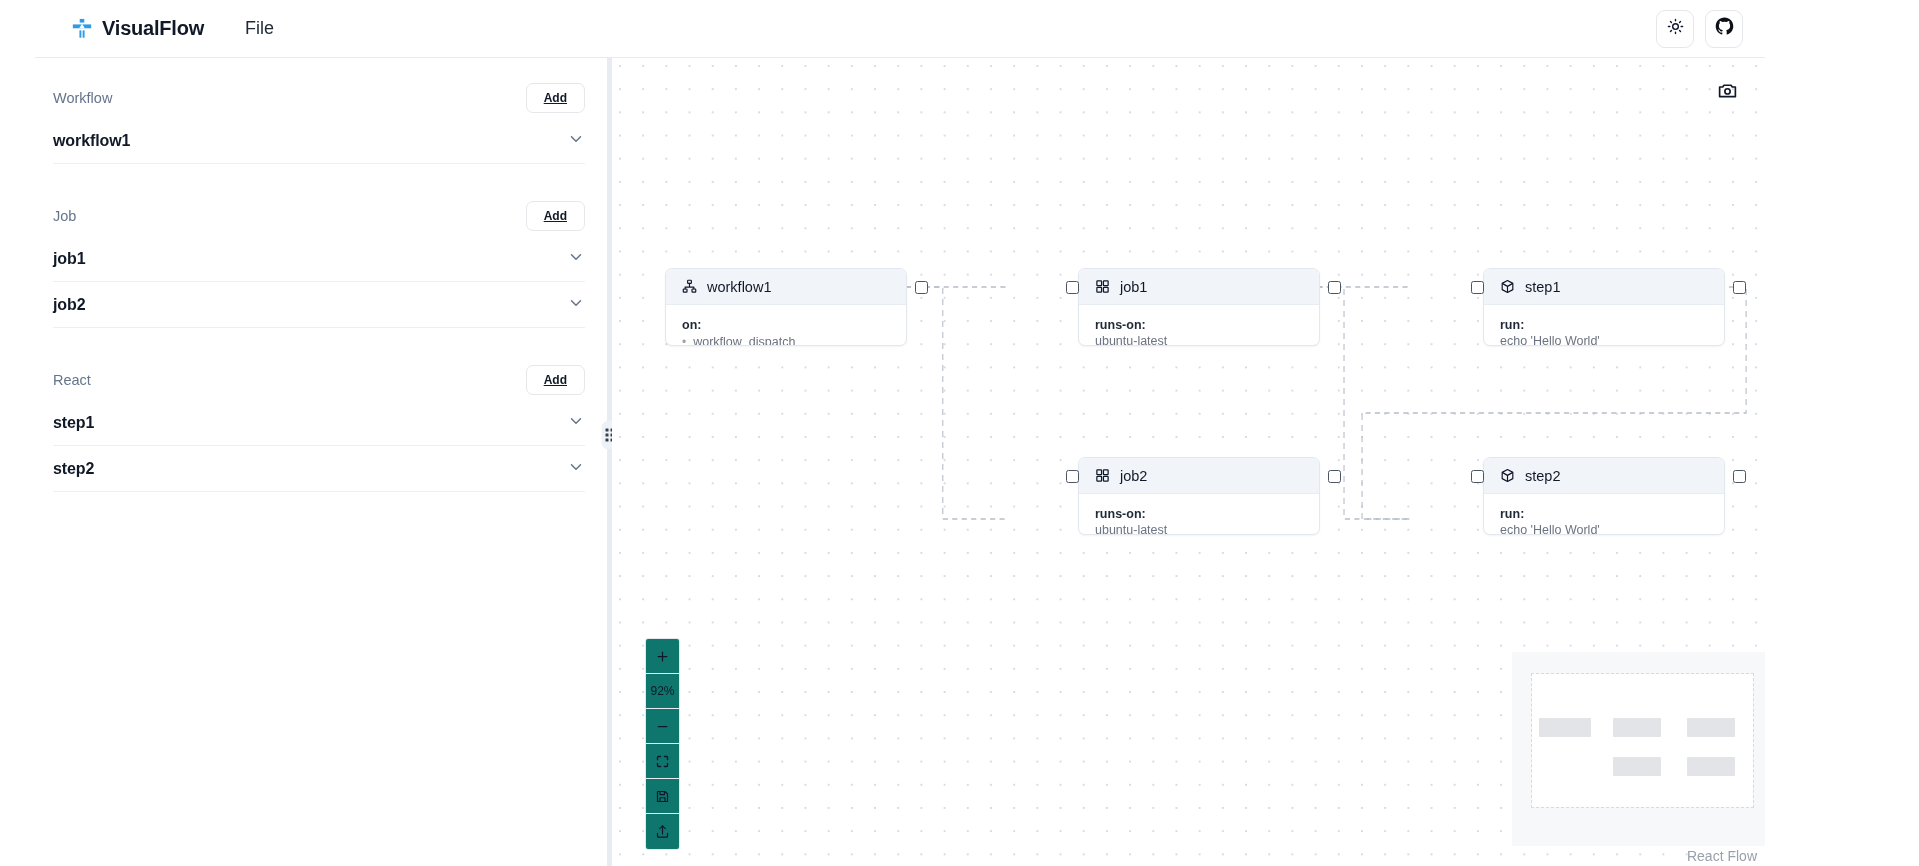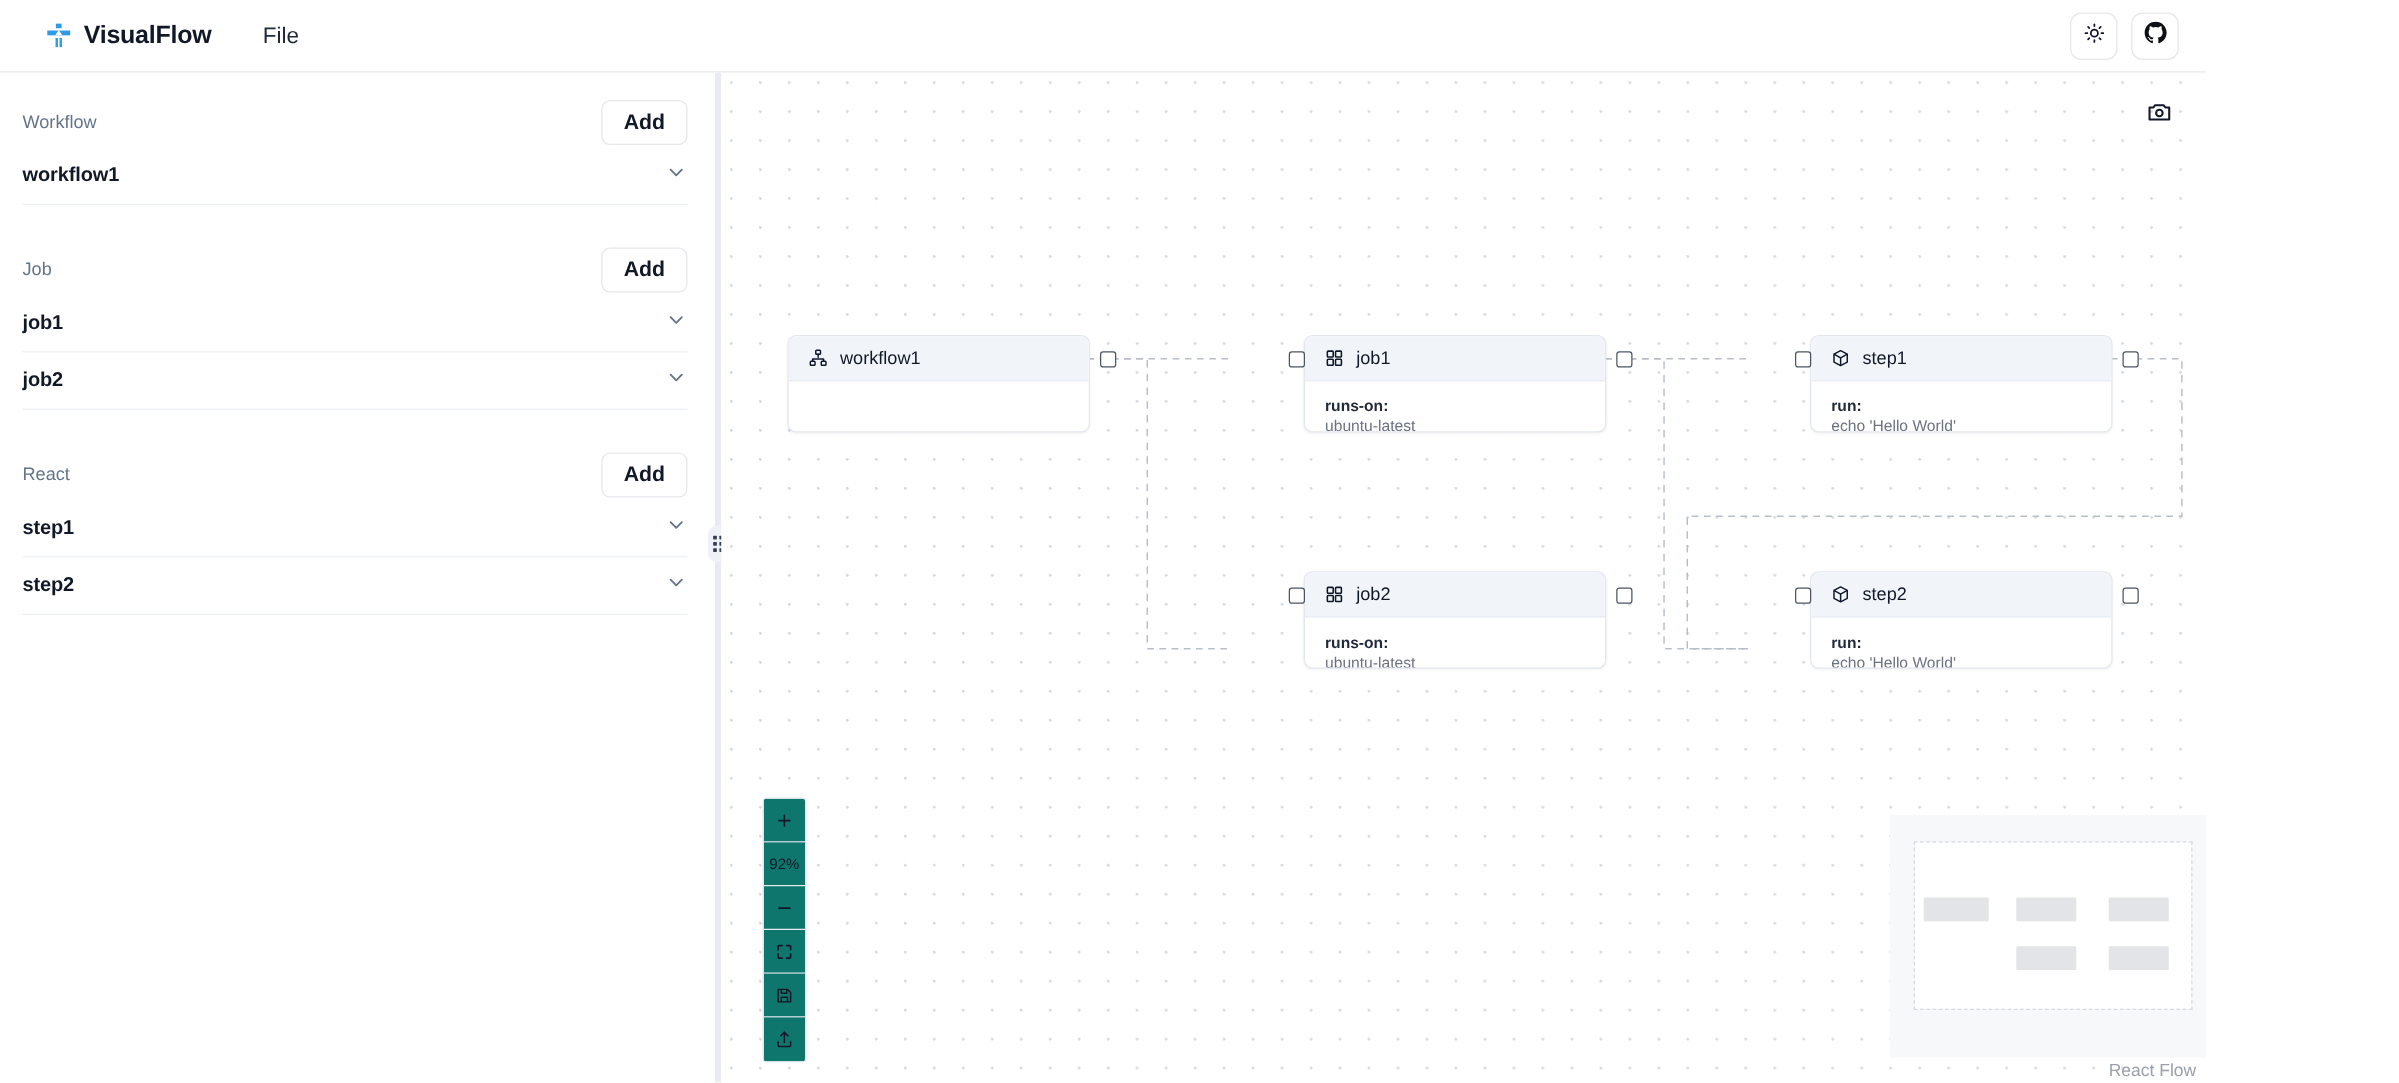--- a/index.html
+++ b/index.html
@@ -5,21 +5,21 @@
   * { box-sizing: border-box; margin: 0; padding: 0; }
   html, body {
     width: 1919px; height: 866px;
     font-family: "Liberation Sans", sans-serif;
     background: #ffffff;
     overflow: hidden;
     color: #0f172a;
   }
 
   
-  #app { width: 1765px; height: 866px; display: flex; flex-direction: column; }
+  #app { width: 1765px; height: 866px; display: flex; flex-direction: column; padding-left: 35px; }
   .header {
     height: 58px; min-height: 58px;
     background: #ffffff;
     border-bottom: 1px solid #e7eaef;
     display: flex; align-items: center;
     padding: 0 22px 0 36px;
     position: relative; z-index: 30;
   }
   .brand { display: flex; align-items: center; gap: 9px; }
   .brand-logo { width: 22px; height: 22px; display:block; }
@@ -49,22 +49,22 @@
   }
   .section { margin-bottom: 12px; }
   .section-head {
     display: flex; align-items: center; justify-content: space-between;
     height: 36px; margin-bottom: 2px;
   }
   .section-title { font-size: 14.5px; color: #64748b; }
   .add-btn {
     border: 1px solid #e5e7eb; background: #fff; border-radius: 7px;
     font-family: "Liberation Sans", sans-serif;
-    font-size: 17px; font-weight: 700; color: #111827;
-    padding: 7px 17px; cursor: pointer;
+    font-size: 12px; font-weight: 700; color: #111827;
+    padding: 7px 17px; cursor: pointer; text-decoration: underline;
   }
   .acc-row {
     display: flex; align-items: center; justify-content: space-between;
     height: 46px; border-bottom: 1px solid #eceff3;
     cursor: pointer;
   }
   .acc-label { font-size: 16px; font-weight: 700; color: #111827; letter-spacing: -0.1px; }
   .chev { width: 18px; height: 18px; color: #64748b; flex: none; }
   .sec-gap { height: 22px; }
 
@@ -315,20 +315,26 @@
           <span>
             <svg class="node-icon" viewBox="0 0 24 24" fill="none" stroke="currentColor" stroke-width="1.9" stroke-linecap="round" stroke-linejoin="round">
               <rect x="9" y="2" width="6" height="5" rx="1"></rect>
               <rect x="2" y="16" width="6" height="5" rx="1"></rect>
               <rect x="16" y="16" width="6" height="5" rx="1"></rect>
               <path d="M12 7v4M5 16v-3h14v3"></path>
             </svg>
           </span>
           <span class="node-title">workflow1</span>
         </div>
+        <div class="node-body">
+          <div class="kv-key">on:</div>
+          <ul class="kv-list">
+            <li>workflow_dispatch</li>
+          </ul>
+        </div>
       </div>
       <div class="handle" style="left:303px; top:223px;"></div>
 
       <div class="node" style="left:466px; top:210px; width:242px; height:78px;">
         <div class="node-head">
           <span>
             <svg class="node-icon" viewBox="0 0 24 24" fill="none" stroke="currentColor" stroke-width="2">
               <rect x="3" y="3" width="7.5" height="7.5" rx="1"></rect>
               <rect x="13.5" y="3" width="7.5" height="7.5" rx="1"></rect>
               <rect x="3" y="13.5" width="7.5" height="7.5" rx="1"></rect>

